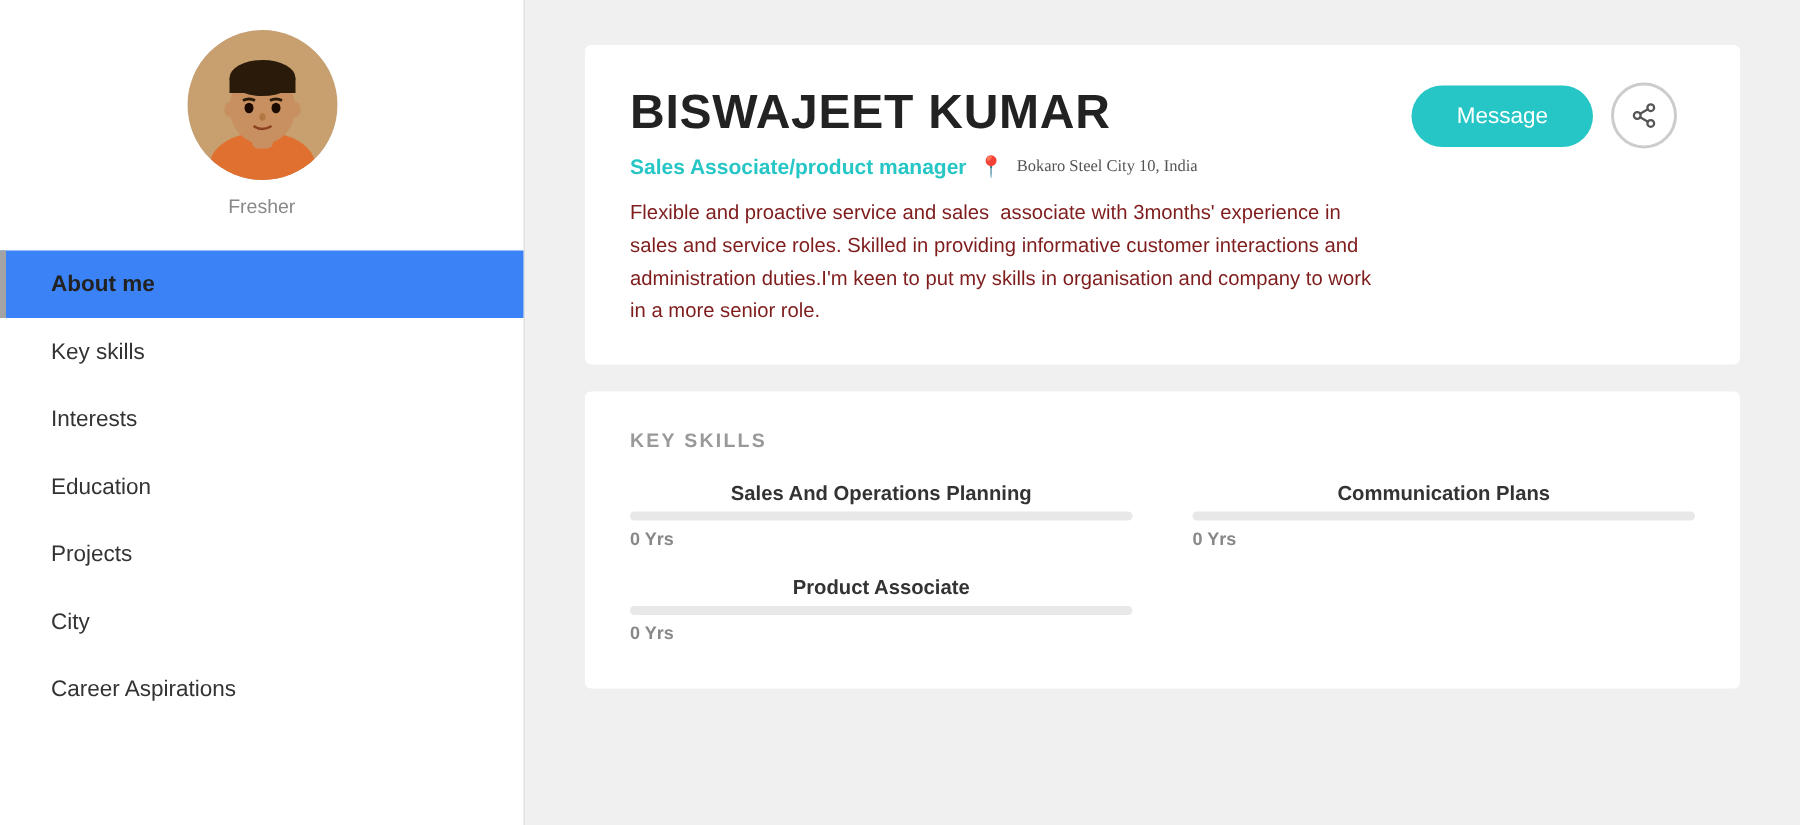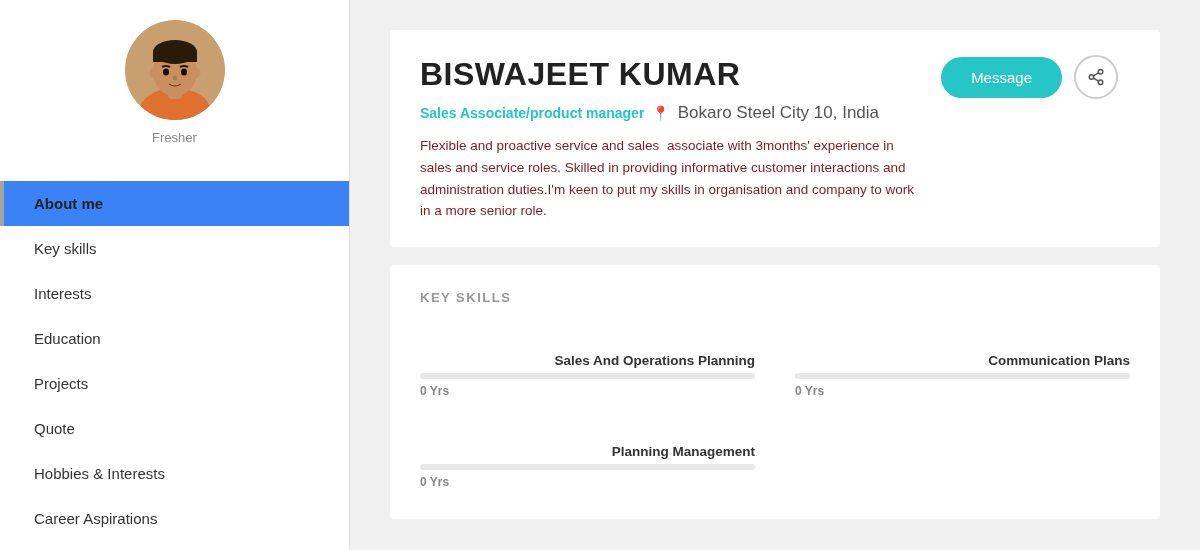--- a/index.html
+++ b/index.html
@@ -43,21 +43,21 @@
       justify-content: center;
     }
     
     .avatar-svg {
       width: 100%;
       height: 100%;
     }
     .fresher-label {
       font-size: 13px;
       color: #888;
-      margin-bottom: 26px;
+      margin-bottom: 12px;
     }
     .nav-list {
       width: 100%;
       list-style: none;
       margin-top: 10px;
     }
     .nav-item {
       width: 100%;
       padding: 14px 30px;
       font-size: 15px;
@@ -110,22 +110,23 @@
     .profile-role {
       font-size: 14px;
       color: #26c6c6;
       font-weight: 600;
     }
     .location-icon {
       font-size: 14px;
       color: #555;
     }
     .profile-location {
-      font-size: 17px;
+      font-size: 11px;
       color: #555;
+      font-family: Liberation Serif, serif;
     }
     .profile-bio {
       font-size: 13.5px;
       color: #7f1d1d;
       line-height: 1.6;
       max-width: 650px;
     }
     .profile-actions {
       display: flex;
       align-items: center;
@@ -176,23 +177,22 @@
       grid-template-columns: 1fr 1fr;
       gap: 18px 40px;
     }
     .skill-item {
       display: flex;
       flex-direction: column;
       gap: 5px;
     }
     .skill-header {
       display: flex;
-      justify-content: flex-end;
-      align-items: center;
-      margin-top: 28px;
+      justify-content: center;
+      align-items: center;
     }
     .skill-name {
       font-size: 13.5px;
       font-weight: 600;
       color: #333;
     }
     .skill-years {
       font-size: 12px;
       color: #888;
       font-weight: bold;
@@ -243,22 +243,21 @@
         <ellipse cx="72" cy="53" rx="3.5" ry="5" fill="#c89060"></ellipse>
       </svg>
     </div>
     <span class="fresher-label">Fresher</span>
     <ul class="nav-list">
       <li class="nav-item active">About me</li>
       <li class="nav-item">Key skills</li>
       <li class="nav-item">Interests</li>
       <li class="nav-item">Education</li>
       <li class="nav-item">Projects</li>
-      <li class="nav-item">Quote</li>
-      <li class="nav-item">Hobbies &amp; Interests</li>
+      <li class="nav-item">City</li>
       <li class="nav-item">Career Aspirations</li>
     </ul>
   </aside>
 
   <main class="main-content">
 
     <div class="profile-header">
       <div class="profile-info">
         <div class="profile-name">
           <span>BISWAJEET KUMAR</span><br>
@@ -305,21 +304,21 @@
             <span class="skill-name">Communication Plans</span>
           </div>
           <div class="skill-bar-bg">
             <div class="skill-bar-fill" style="width:0%"></div>
           </div>
           <span class="skill-years">0 Yrs</span>
         </div>
 
         <div class="skill-item">
           <div class="skill-header">
-            <span class="skill-name">Planning Management</span>
+            <span class="skill-name">Product Associate</span>
           </div>
           <div class="skill-bar-bg">
             <div class="skill-bar-fill" style="width:0%"></div>
           </div>
           <span class="skill-years">0 Yrs</span>
         </div>
       </div>
     </div>
   </main>
 </div>

